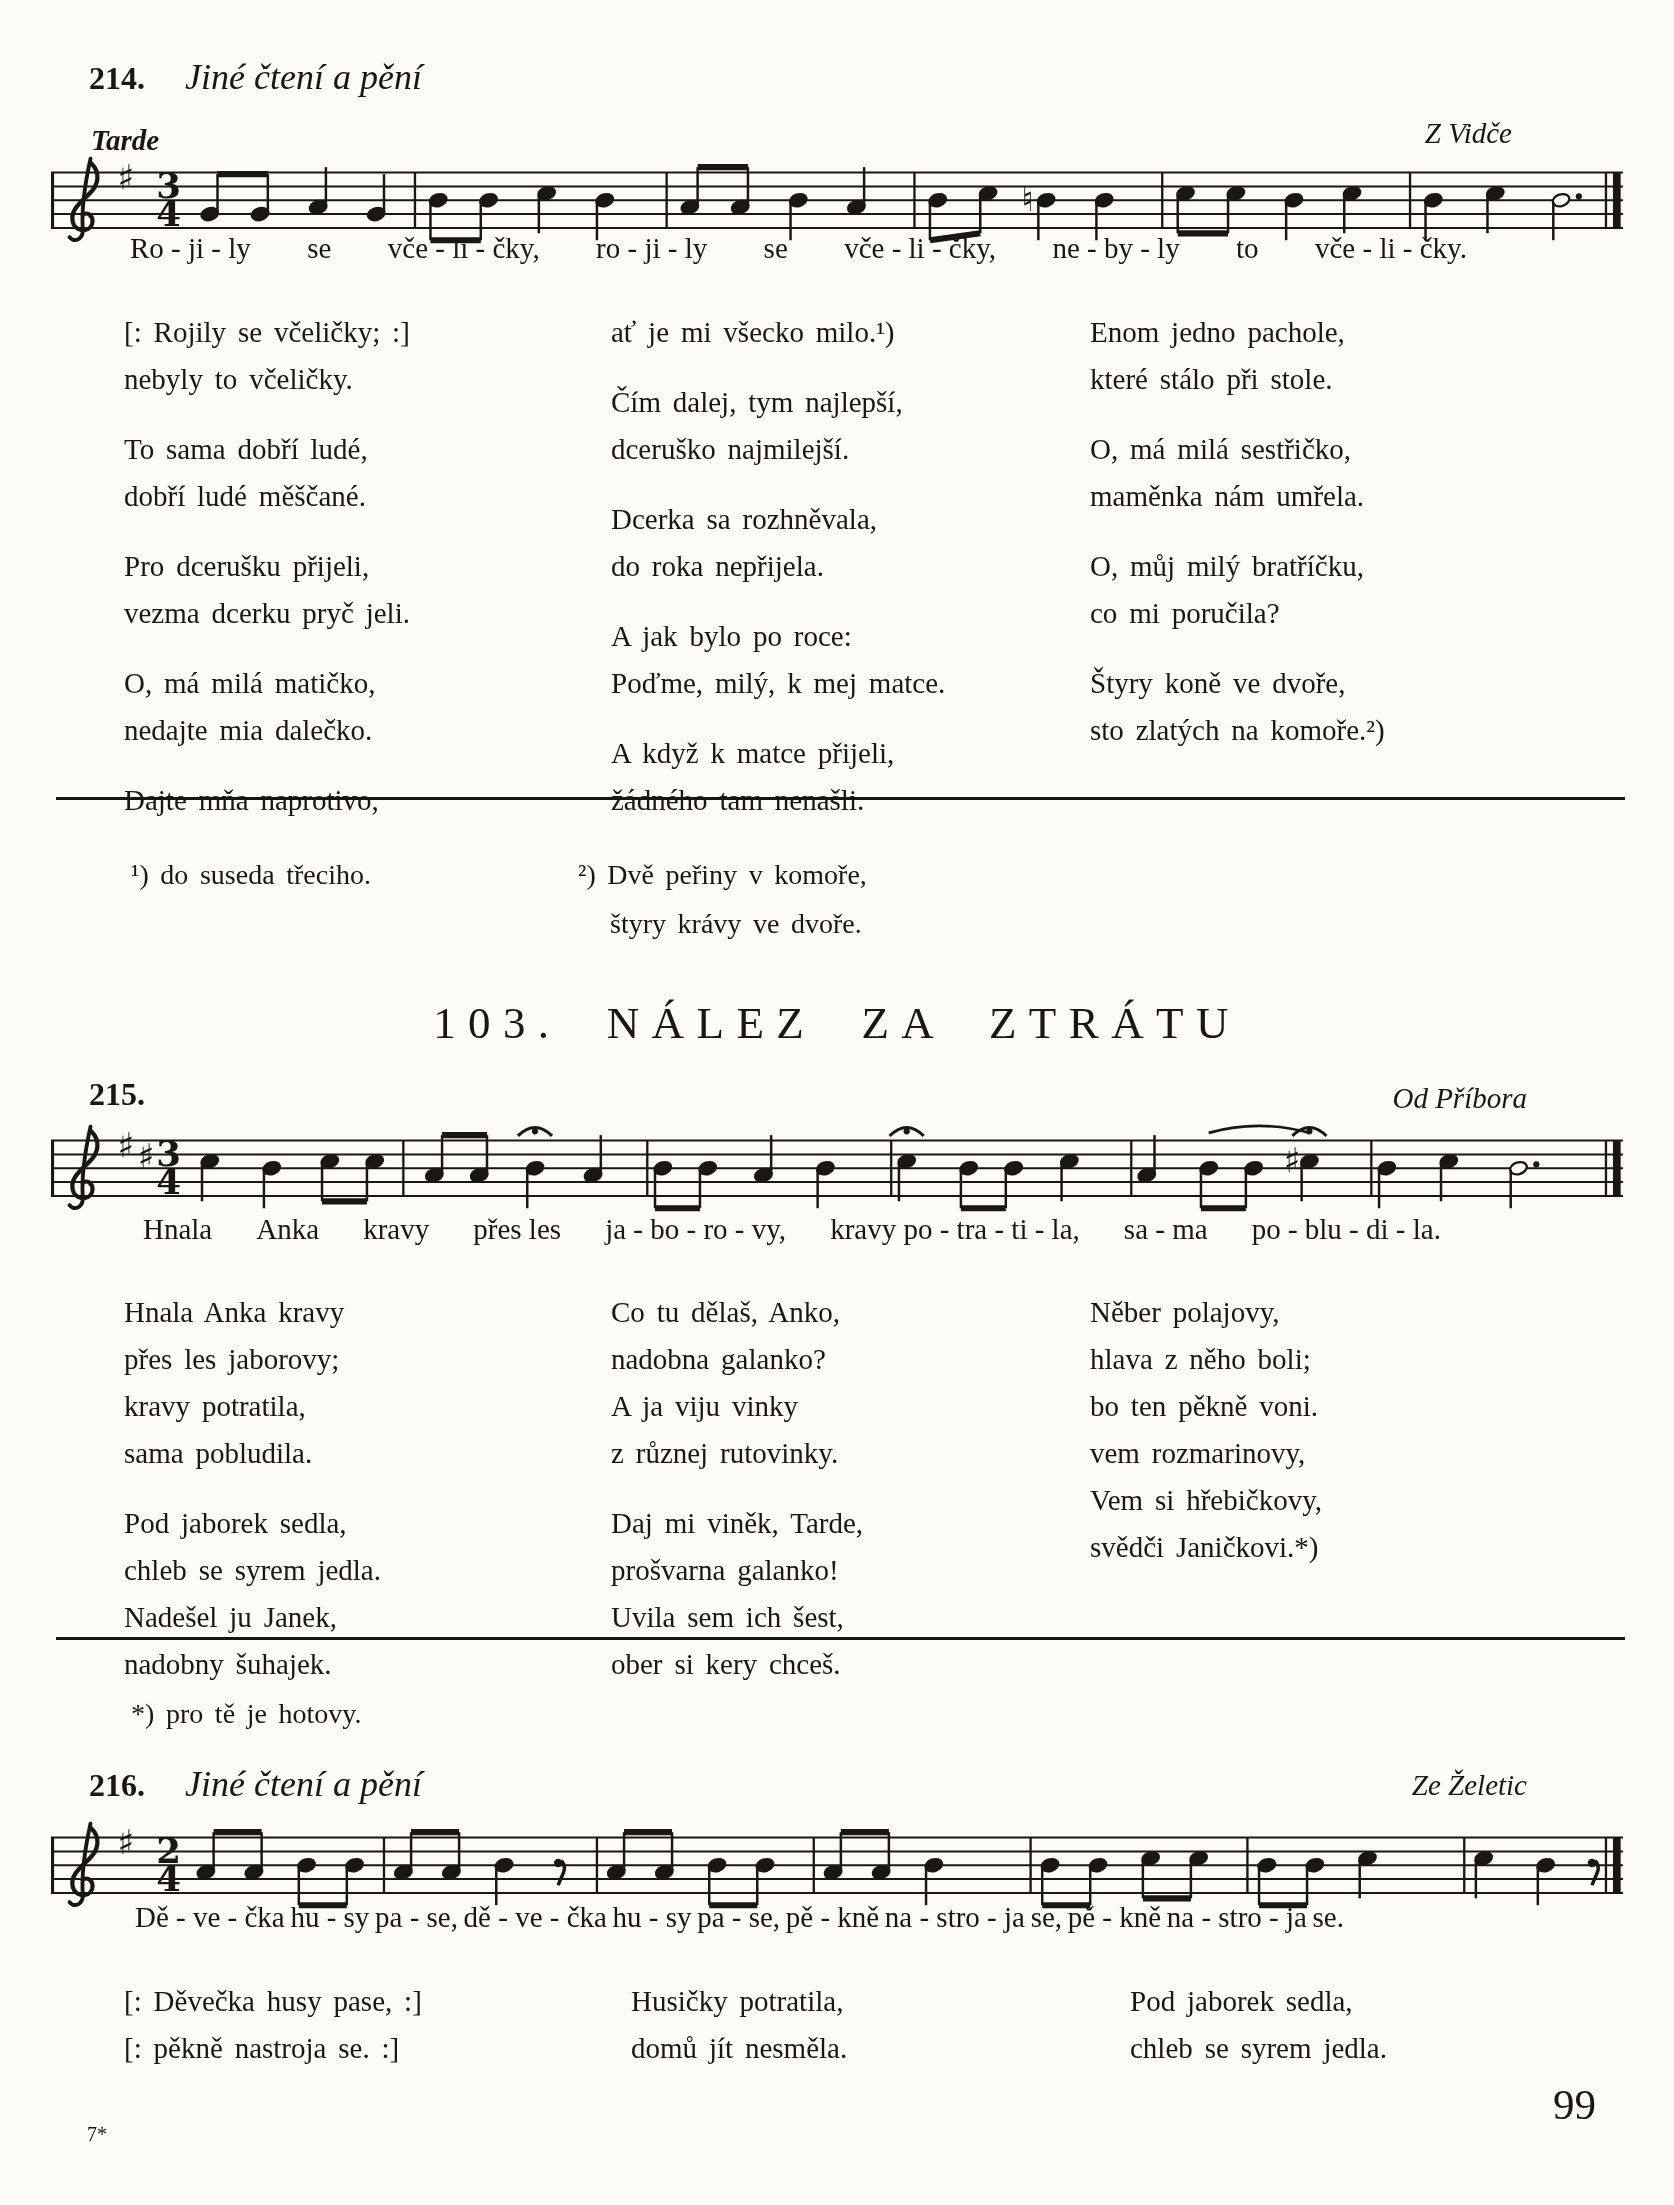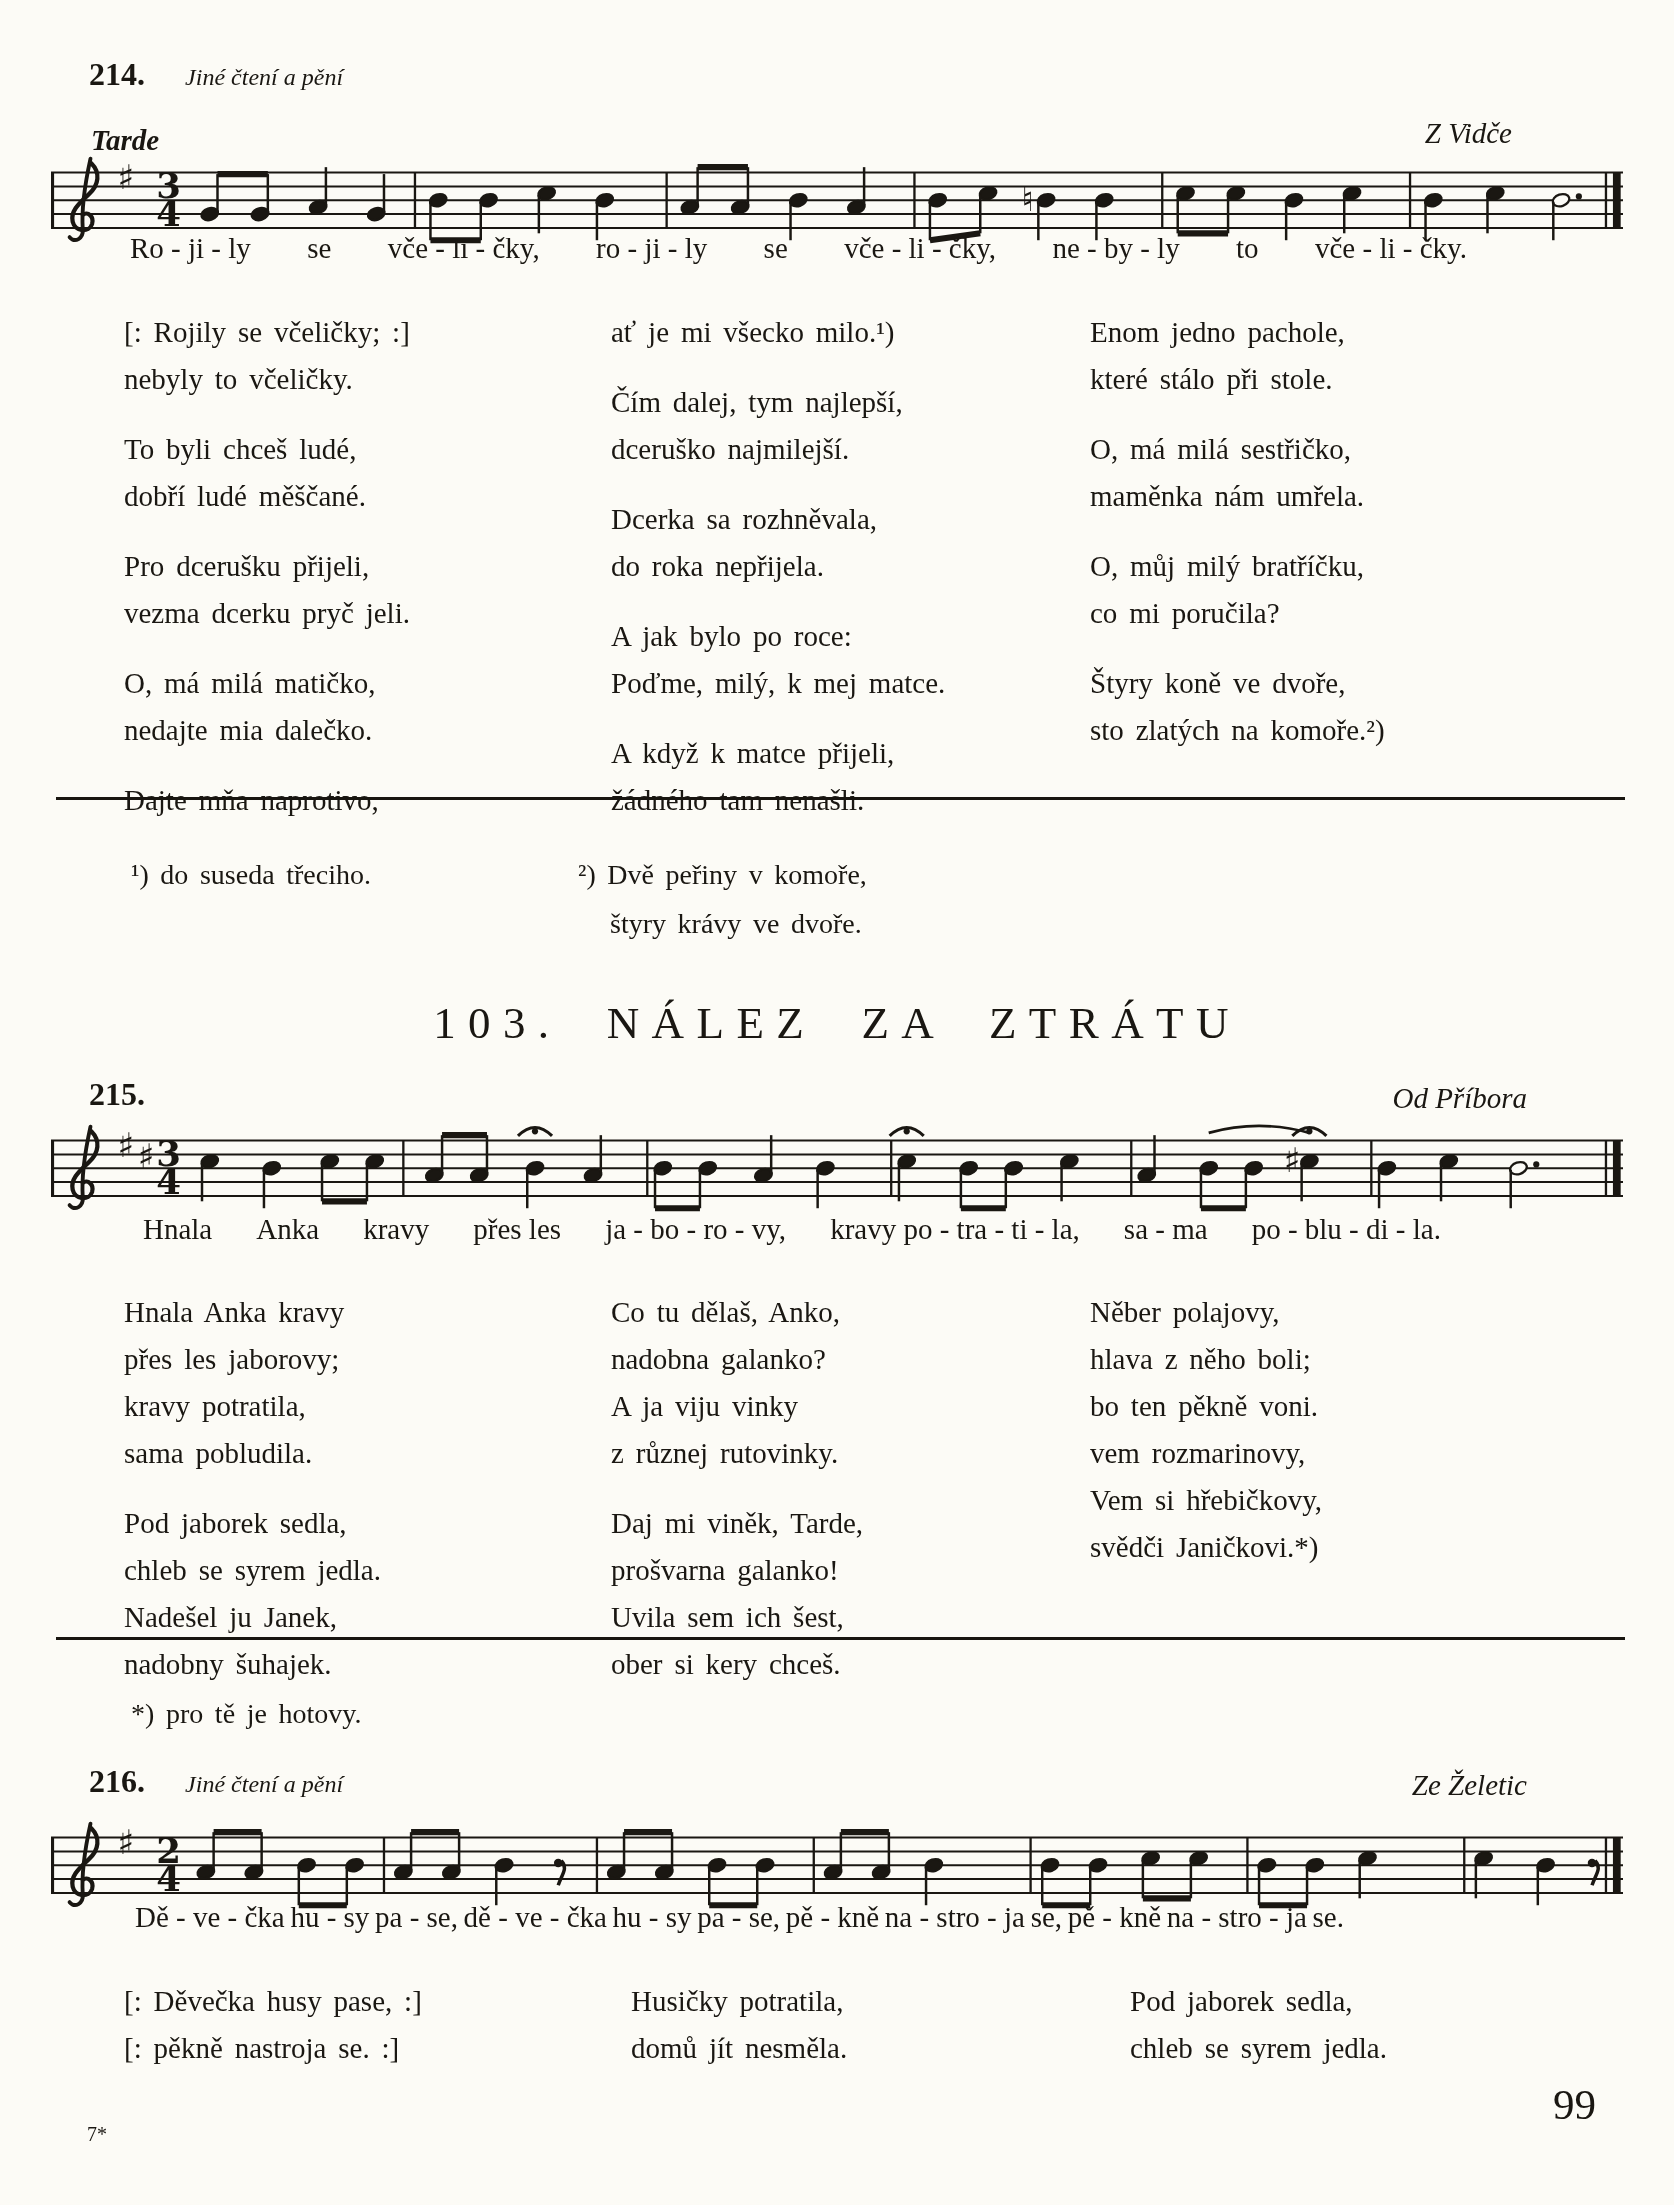--- a/index.html
+++ b/index.html
@@ -4,21 +4,21 @@
 <style>
   html,body{margin:0;padding:0;}
   .page{
     position:relative; width:1674px; height:2205px;
     background:#fcfbf6; color:#1a1712; overflow:hidden;
     font-family:"Liberation Serif","DejaVu Serif",serif;
   }
   .song-header{position:absolute; left:89px; white-space:nowrap;}
   #h214{top:56px;} #h215{top:1076px;} #h216{top:1763px;}
   .song-no{font-weight:bold; font-size:32px;}
-  .song-title{font-style:italic; font-size:24px; margin-left:37px;}
+  .song-title{font-style:italic; font-size:36px; margin-left:37px;}
   .tempo{position:absolute; left:91px; top:124px; font-style:italic; font-weight:600; font-size:29px;}
   .origin{position:absolute; font-style:italic; font-size:29px; white-space:nowrap;}
   #origin214{top:117px; right:162px;}
   #origin215{top:1082px; right:147px;}
   #origin216{top:1769px; right:147px;}
   .staff{position:absolute; left:51px; width:1572px; height:100px;}
   #staff214{top:151px;} #staff215{top:1119px;} #staff216{top:1816px;}
   .tsig{font-family:"DejaVu Serif",serif; font-weight:bold; font-size:46px; text-anchor:middle; fill:#1a1712;}
   .ksig{font-family:"DejaVu Sans",sans-serif; font-size:44px; fill:#1a1712;}
   .lyrics{position:absolute; display:flex; justify-content:space-between; font-size:29px; white-space:nowrap;}
@@ -235,21 +235,21 @@
       <span>to</span>
       <span>vče - li - čky.</span>
     </div>
   <div class="verses" id="v214">
       <div class="vcol">
         <div class="stanza">
           <div class="vline">[: Rojily se včeličky; :]</div>
           <div class="vline">nebyly to včeličky.</div>
         </div>
         <div class="stanza">
-          <div class="vline">To byli chceš ludé,</div>
+          <div class="vline">To sama dobří ludé,</div>
           <div class="vline">dobří ludé měščané.</div>
         </div>
         <div class="stanza">
           <div class="vline">Pro dcerušku přijeli,</div>
           <div class="vline">vezma dcerku pryč jeli.</div>
         </div>
         <div class="stanza">
           <div class="vline">O, má milá matičko,</div>
           <div class="vline">nedajte mia dalečko.</div>
         </div>

